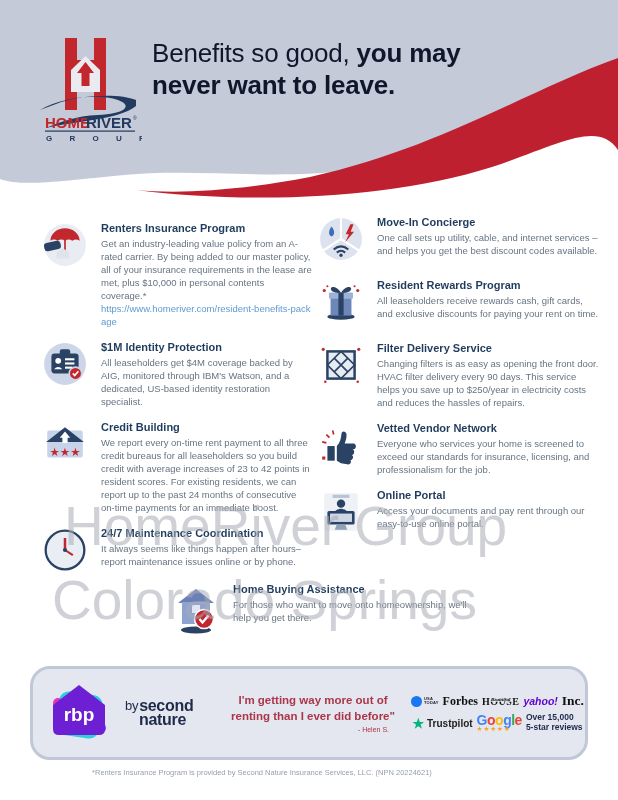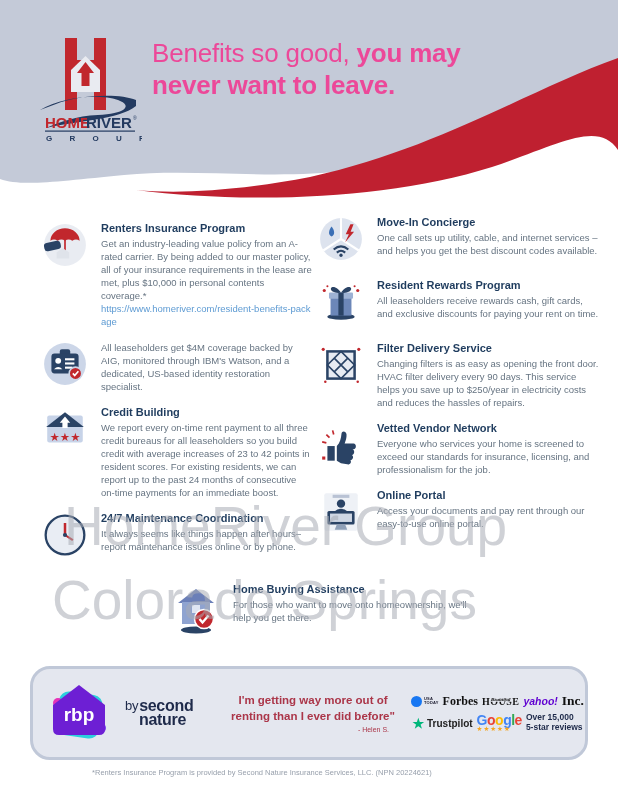--- a/index.html
+++ b/index.html
@@ -4,21 +4,21 @@
 <style>
   * { margin:0; padding:0; box-sizing:border-box; }
   html,body { background:#888; }
   body { font-family:"Liberation Sans", sans-serif; }
   .page { position:relative; width:618px; height:800px; background:#fff; margin:0 auto; overflow:hidden; }
 
   
   .header { position:absolute; top:0; left:0; width:618px; height:200px; }
   .header svg.bg { position:absolute; top:0; left:0; }
   .logo { position:absolute; top:34px; left:38px; width:104px; height:112px; }
-  .headline { position:absolute; top:38px; left:152px; font-size:26px; line-height:1.22; color:#ec4899; letter-spacing:-0.2px; }
+  .headline { position:absolute; top:38px; left:152px; font-size:26px; line-height:1.22; color:#0f172a; letter-spacing:-0.2px; }
   .headline .bold { font-weight:bold; }
 
   
   .watermark { position:absolute; left:0; width:618px; z-index:6; pointer-events:none;
                color:rgba(168,171,180,0.55); font-weight:300; font-size:55px; white-space:nowrap; }
   .wm1 { top:494px; left:64px; }
   .wm2 { top:568px; left:52px; }
 
   
   .col { position:absolute; z-index:2; }
@@ -125,20 +125,21 @@
         <rect x="9" y="12" width="26" height="19" rx="3" fill="#2a4365"></rect>
         <circle cx="15.5" cy="19" r="2.8" fill="#fff"></circle>
         <path d="M11.5,27 Q15.5,22.5 19.5,27 Z" fill="#fff"></path>
         <rect x="22" y="16.5" width="9" height="2" fill="#fff"></rect>
         <rect x="22" y="20.5" width="9" height="2" fill="#fff"></rect>
         <rect x="22" y="24.5" width="7" height="2" fill="#fff"></rect>
         <circle cx="32" cy="31" r="6" fill="#c1272d" stroke="#ccd6e8" stroke-width="1.5"></circle>
         <path d="M29.5,31 L31.3,33 L34.8,29" stroke="#fff" stroke-width="1.6" fill="none"></path>
       </svg></div>
       <div class="txt">
+        <h3>$1M Identity Protection</h3>
         <p>All leaseholders get $4M coverage backed by AIG, monitored through IBM's Watson, and a dedicated, US-based identity restoration specialist.</p>
       </div>
     </div>
 
     <div class="item">
       <div class="ic"><svg viewBox="0 0 44 44">
         <rect x="5" y="9" width="34" height="26" rx="2" fill="#c7d3e8"></rect>
         <path d="M22,6 L40,20 H4 Z" fill="#2a4365"></path>
         <path d="M22,10 L27,16 H24.5 V21 H19.5 V16 H17 Z" fill="#fff"></path>
         <text x="22" y="33" text-anchor="middle" font-size="11" fill="#c1272d">★★★</text>

